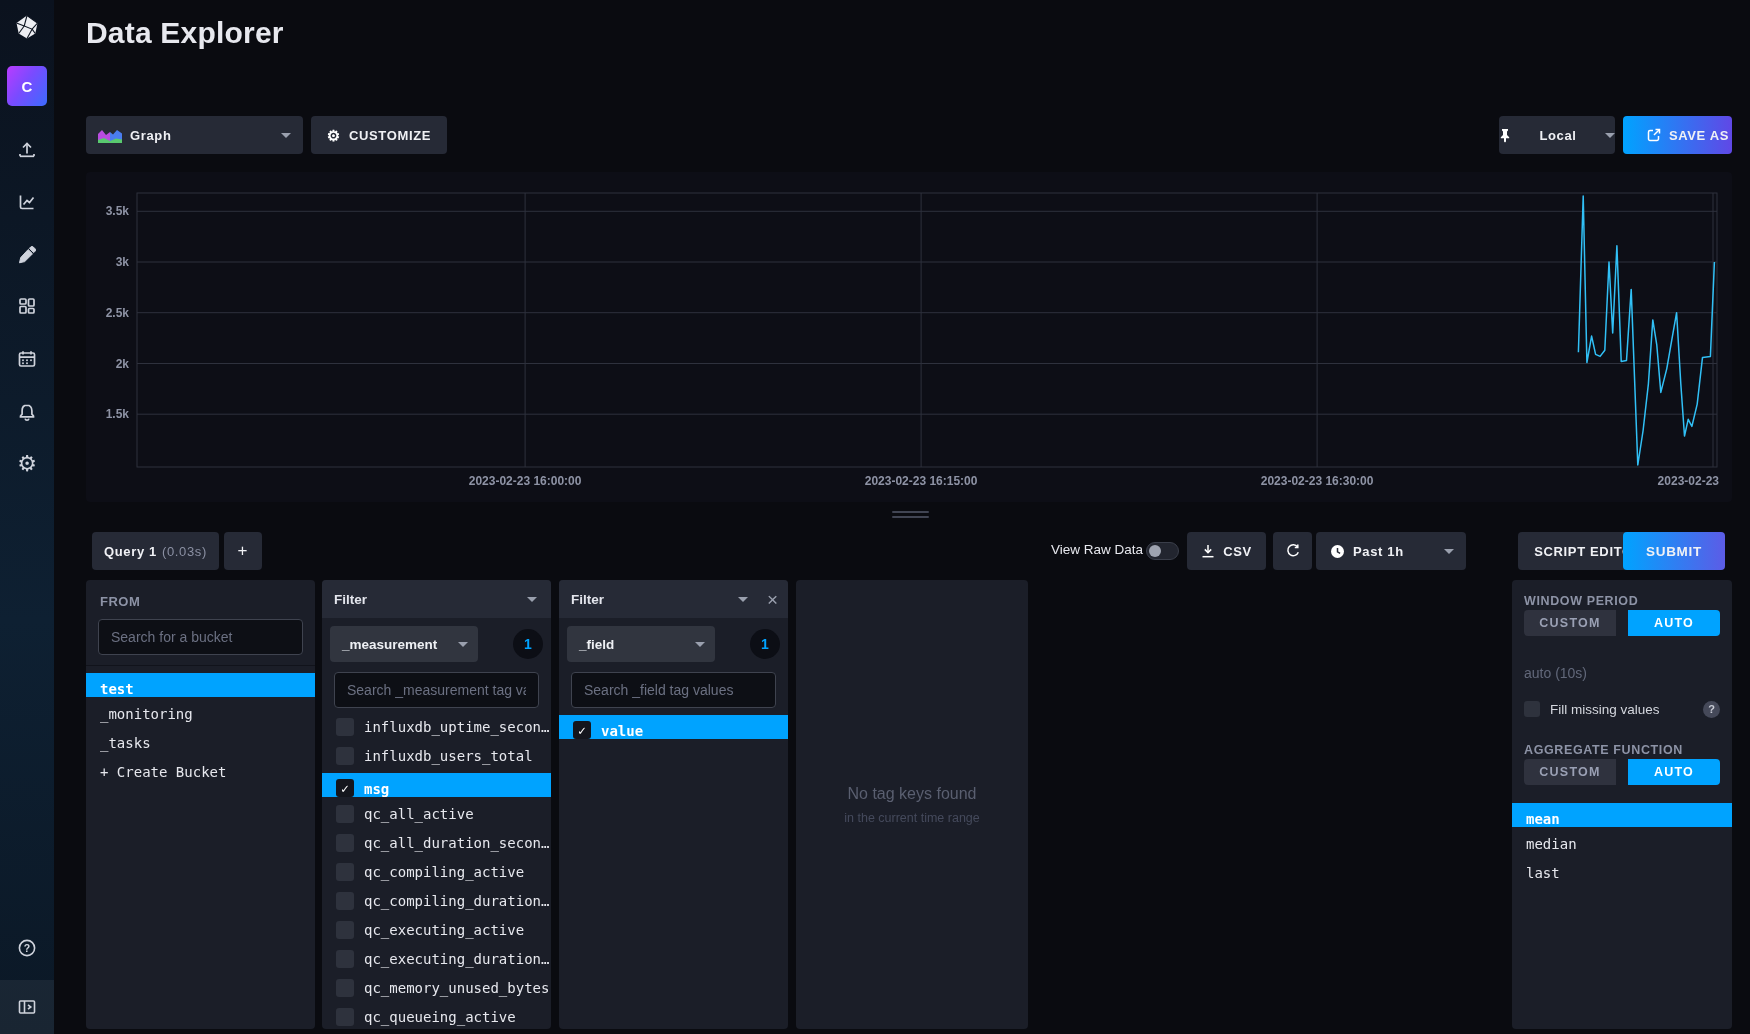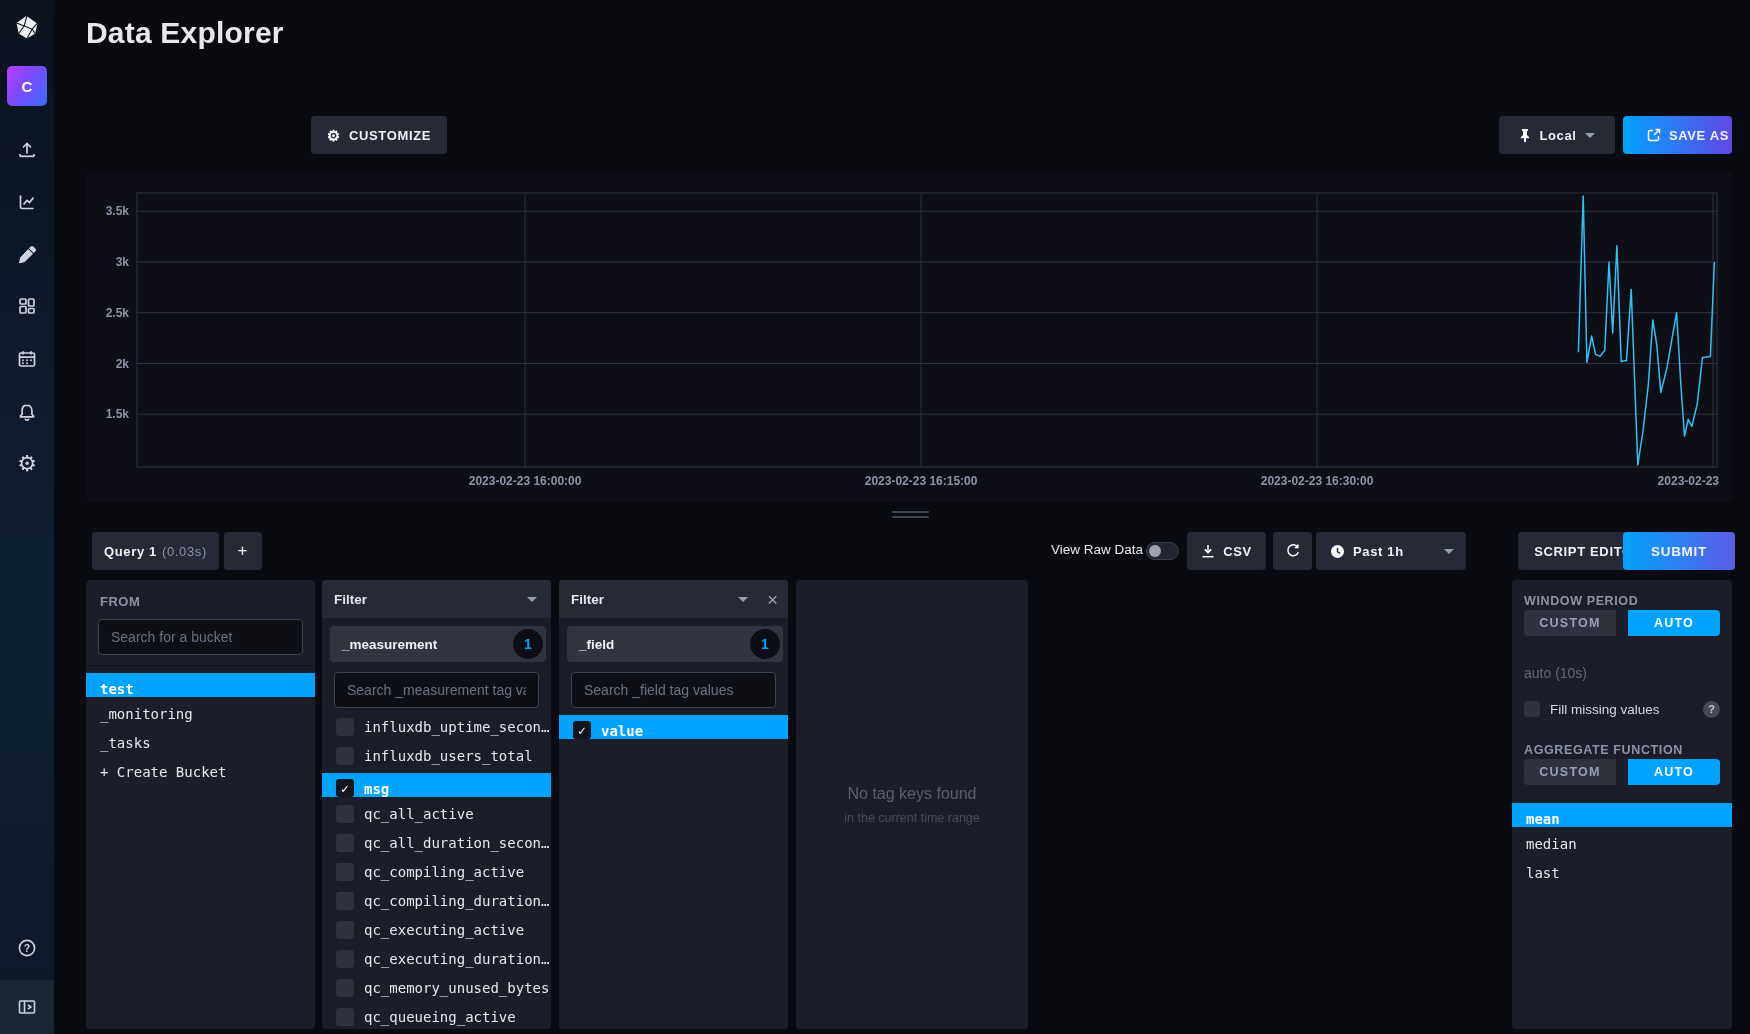--- a/index.html
+++ b/index.html
@@ -24,21 +24,21 @@
   .page-title { position:absolute; left:86px; top:16px; font-size:30px; font-weight:700; letter-spacing:.2px; }
 
   .btn { position:absolute; top:0; height:38px; background:#262a36; border:none; border-radius:4px;
     color:#f0f1f5; font-family:"Liberation Sans",sans-serif; font-weight:700; font-size:13px; letter-spacing:.05em;
     display:flex; align-items:center; justify-content:center; gap:8px; cursor:pointer; }
   .controls-row { position:absolute; left:0; top:116px; width:1750px; height:38px; }
   .caret { width:0; height:0; border-left:5px solid transparent; border-right:5px solid transparent; border-top:5px solid #9aa0ae; display:inline-block; }
   #graph-type { left:86px; width:217px; justify-content:flex-start; padding:0 12px; }
   #graph-type .caret { position:absolute; right:12px; }
   #customize { left:311px; width:136px; }
-  #local { left:1499px; width:116px; }
+  #local { left:1499px; width:116px;justify-content:space-between; }
   #save-as { left:1623px; width:109px; background:linear-gradient(90deg,#00a3ff,#6048e6);padding-left:21px; }
   .gear-small { font-size:15px; line-height:1; color:#fff; }
 
   
   .chart-panel { position:absolute; left:86px; top:172px; width:1646px; height:330px; background:#0d0e16; border-radius:4px; }
   .chart-panel svg { display:block; font-family:"Liberation Sans",sans-serif; }
 
   .drag-handle { position:absolute; left:892px; top:511px; width:37px; cursor:row-resize; }
   .drag-handle i { display:block; width:37px; height:2px; border-radius:2px; background:#4145533; background:#414553; margin-bottom:3px; }
 
@@ -48,21 +48,21 @@
   #query-tab .qtime { color:#8b90a3; font-weight:400; }
   #add-query { left:224px; width:38px; font-size:17px; font-weight:400; }
   .raw-label { position:absolute; left:1051px; top:10px; font-size:13.5px; color:#e7e8ee; }
   .toggle { position:absolute; left:1146px; top:10px; width:33px; height:18px; border-radius:9px; background:#22252f; border:1px solid #3a3e4a; cursor:pointer; }
   .toggle .knob { position:absolute; left:2px; top:2px; width:12px; height:12px; border-radius:50%; background:#9ea3b0; }
   #csv-btn { left:1187px; width:79px; }
   #refresh-btn { left:1273px; width:39px; }
   #time-range { left:1316px; width:150px; justify-content:flex-start; padding:0 14px; }
   #time-range .caret { position:absolute; right:12px; }
   #script-editor { left:1518px; width:141px; }
-  #submit { left:1623px; width:112px; background:linear-gradient(90deg,#00a3ff,#5c5ce6); font-size:13.5px; }
+  #submit { left:1623px; width:102px; background:linear-gradient(90deg,#00a3ff,#5c5ce6); font-size:13.5px; }
 
   
   .panel { position:absolute; top:580px; height:449px; background:#1b1e28; border-radius:4px; overflow:hidden; }
   #p-from { left:86px; width:229px; }
   #p-meas { left:322px; width:229px; }
   #p-field { left:559px; width:229px; }
   #p-tags { left:796px; width:232px; display:flex; flex-direction:column; align-items:center; justify-content:center; }
   #p-right { left:1512px; width:220px; }
 
   .panel-label { padding:14px 14px 10px; font-size:13px; font-weight:700; color:#8d93a6; letter-spacing:.04em; }
@@ -80,21 +80,21 @@
   .cb { width:18px; height:18px; border-radius:3px; background:#2e323d; margin-right:10px; flex:none;
     display:flex; align-items:center; justify-content:center; font-size:13px; color:#fff; }
   .cb.on { background:#14161d; }
 
   .filter-header { height:38px; background:#262a36; display:flex; align-items:center; padding:0 12px;
     font-size:13.5px; font-weight:700; color:#e3e5ec; position:relative; }
   .filter-header .caret { position:absolute; right:14px; }
   .filter-header .caret.shifted { right:40px; }
   .close-x { position:absolute; right:10px; font-size:19px; font-weight:400; color:#9aa0ae; cursor:pointer; line-height:1; }
   .key-row { position:relative; margin:8px 8px 0; height:36px; }
-  .key-dd { width:216px; height:36px; background:#31353f; border-radius:4px; display:flex; align-items:center;
+  .key-dd { width:148px; height:36px; background:#31353f; border-radius:4px; display:flex; align-items:center;
     padding:0 12px; font-size:13.5px; font-weight:700; color:#eef0f4; cursor:pointer; position:relative; }
   .key-dd .caret { position:absolute; right:10px; }
   .count-badge { position:absolute; right:0; top:3px; width:30px; height:30px; border-radius:50%; background:#0c0e15;
     color:#00a3ff; font-weight:700; font-size:14px; display:flex; align-items:center; justify-content:center; }
   .filter-search { margin-top:10px; }
 
   .empty-title { font-size:16px; color:#5a5f70; }
   .empty-sub { font-size:12.5px; color:#454a5c; margin-top:8px; }
 
   
@@ -196,20 +196,31 @@
           <rect x="3.5" y="5" width="15" height="12" rx="1"></rect>
           <path d="M8.5 5v12"></path>
           <path d="M12 8.8l2.8 2.2-2.8 2.2"></path>
         </svg>
     </div>
   </aside>
 
   <h1 class="page-title">Data Explorer</h1>
 
   <div class="controls-row">
+    <button class="btn" id="graph-type">
+      <span style="display:flex">
+          <svg width="24" height="16" viewBox="0 0 24 16">
+            <path d="M0 16V7l4-4 4 5 4-3v11z" fill="#b94ce0"></path>
+            <path d="M12 16V5l3 2.5L19 3l5 3.5V16z" fill="#4a7df0"></path>
+            <path d="M0 16v-3l6-2 6 3 6-2.5 6 1V16z" fill="#59c96f"></path>
+          </svg>
+        </span>
+      <span>Graph</span>
+      <span class="caret"></span>
+    </button>
     <button class="btn" id="customize">
       <span class="gear-small">⚙</span>
       <span>CUSTOMIZE</span>
     </button>
     <button class="btn" id="local">
       <span style="display:flex">
           <svg width="12" height="15" viewBox="0 0 12 15">
             <path fill="#fff" d="M3 1h6v1.6l-1 1V7l2.2 2.2v1H7v3.3L6 14.6l-1-1.1V10.2H1.8v-1L4 7V3.6l-1-1z"></path>
           </svg>
         </span>

